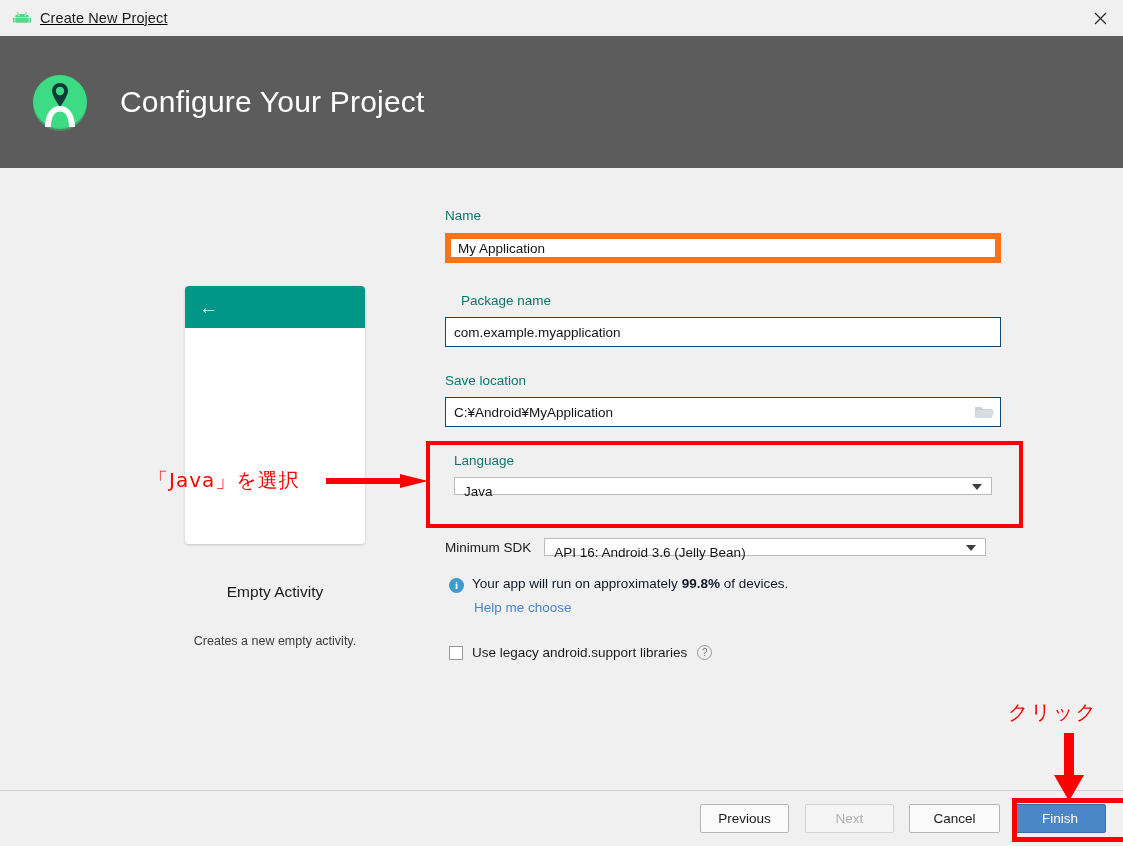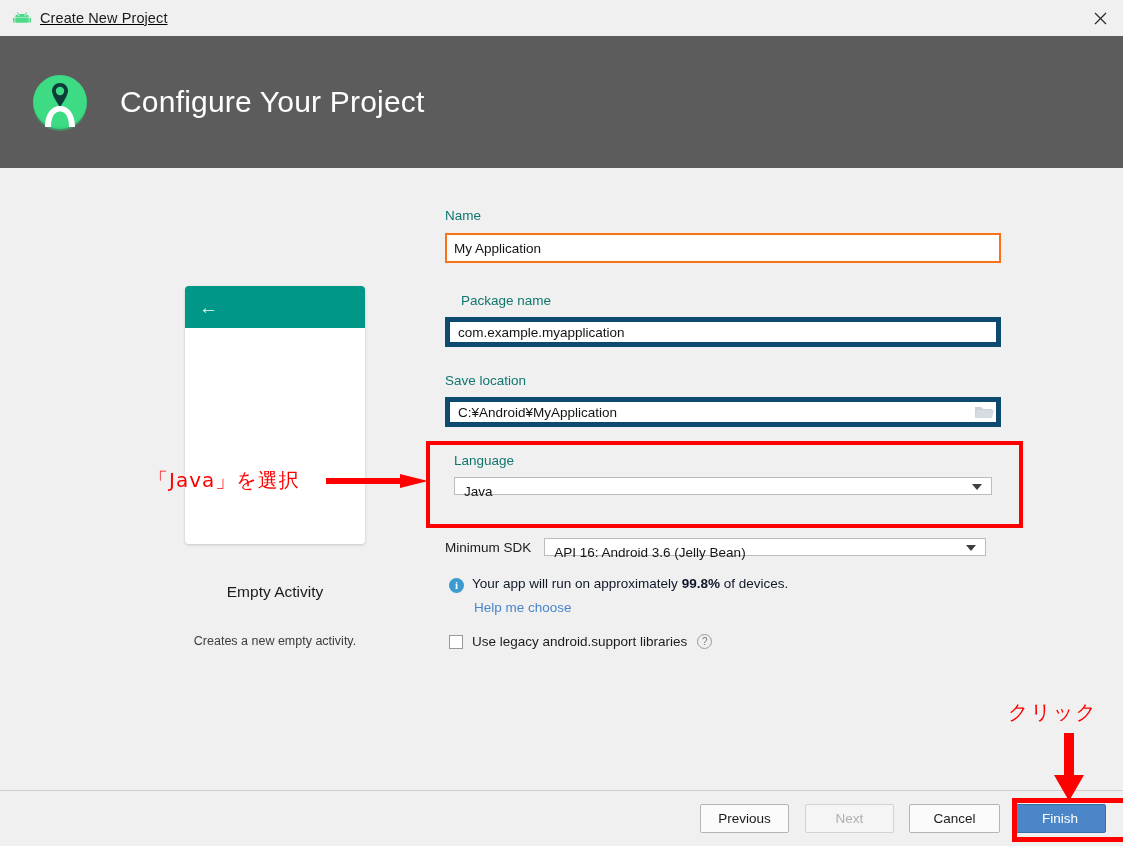--- a/index.html
+++ b/index.html
@@ -125,30 +125,30 @@
   .field-label {
     font-size: 13.5px;
     color: #0f766e;
     margin-bottom: 6px;
   }
   .text-input {
     box-sizing: border-box;
     width: 556px;
     height: 30px;
     background: #ffffff;
-    border: 5px solid #0c4a6e;
+    border: 1px solid #0c4a6e;
     font-size: 13.5px;
     color: #141414;
     padding: 8px 8px;
     line-height: 28px;
     font-family: "Liberation Sans", sans-serif;
     outline: none;
   }
   .text-input.focused {
-    border: 2px solid #f97316;
+    border: 6px solid #f97316;
     line-height: 26px;
     padding: 0 7px;
   }
   .input-wrap { position: relative; }
   .folder-btn {
     position: absolute;
     right: 6px; top: 50%;
     transform: translateY(-50%);
     width: 22px; height: 18px;
     cursor: default;
@@ -183,21 +183,21 @@
   .p-pkg-input    { position:absolute; left:0;  top:149px; }
   .p-save-label   { position:absolute; left:0;  top:205px; }
   .p-save-input   { position:absolute; left:0;  top:229px; }
   .p-lang-label   { position:absolute; left:9px; top:285px; }
   .p-lang-combo   { position:absolute; left:9px; top:309px; width:538px; }
   .p-sdk-row      { position:absolute; left:0;  top:370px; display:flex; align-items:center; }
   .p-sdk-label    { font-size:13.5px; color:#1b1b1b; margin-right:13px; }
   .p-sdk-combo    { width:442px; }
   .p-info-row     { position:absolute; left:4px; top:408px; display:flex; align-items:flex-start; }
   .p-help-link    { position:absolute; left:29px; top:430px; }
-  .p-legacy-row   { position:absolute; left:4px; top:466px; display:flex; align-items:center; }
+  .p-legacy-row   { position:absolute; left:4px; top:477px; display:flex; align-items:center; }
 
   .info-icon {
     width: 15px; height: 15px;
     border-radius: 50%;
     background: #3c9bd0;
     color: #ffffff;
     font-size: 11px;
     font-weight: bold;
     line-height: 15px;
     text-align: center;

